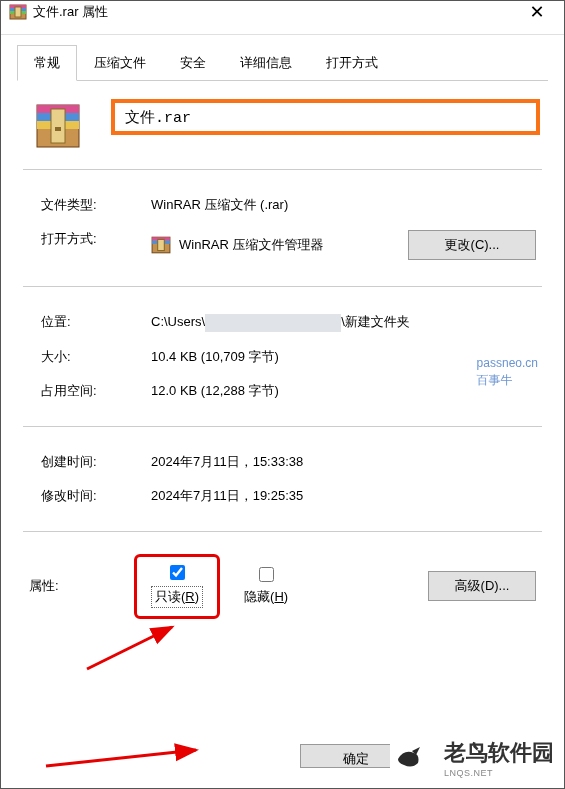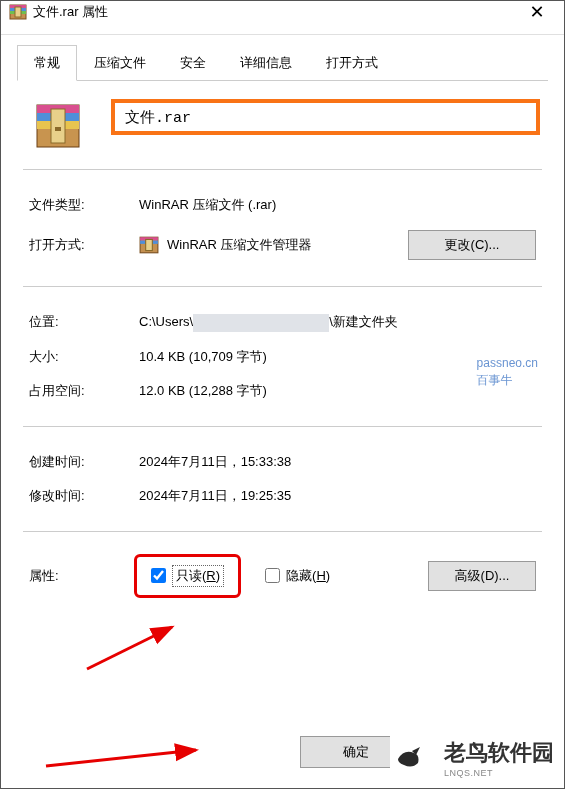--- a/index.html
+++ b/index.html
@@ -96,23 +96,23 @@
       font-size: 15px;
       font-family: Liberation Mono, monospace;
     }
     .hr {
       border: none;
       border-top: 1px solid #ccc;
       margin: 18px -2px;
     }
     .prop-row {
       display: flex;
-      align-items: center;
       padding: 8px 4px;
       min-height: 34px;
+      margin-left: 12px;
     }
     .prop-label {
       width: 110px;
       color: #000;
     }
     .prop-value {
       flex: 1;
       color: #000;
     }
     .open-app {
@@ -154,20 +154,21 @@
       font-size: 12px;
       color: #6994d2;
       text-align: left;
       line-height: 1.4;
     }
     .checkbox-row {
       display: inline-flex;
       align-items: center;
       gap: 6px;
       margin-right: 28px;
+      flex-direction: column;
     }
     .checkbox-row input { width: 15px; height: 15px; }
     .attr-row {
       display: flex;
       align-items: center;
       padding: 4px;
     }
     .attr-label { width: 105px; }
     .highlight-box {
       border: 3px solid #e60000;
@@ -184,21 +185,21 @@
     .footer-buttons {
       position: absolute;
       bottom: 20px;
       left: 0;
       right: 0;
       display: flex;
       gap: 14px;
       padding: 0 26px;
       justify-content: flex-end;
     }
-    .footer-buttons .btn { min-width: 112px; height: 32px; }
+    .footer-buttons .btn { min-width: 112px; height: 24px; }
     .arrow-svg {
       position: absolute;
       pointer-events: none;
     }
     .laoniao-logo {
       position: absolute;
       bottom: 8px;
       right: 6px;
       display: flex;
       align-items: center;

